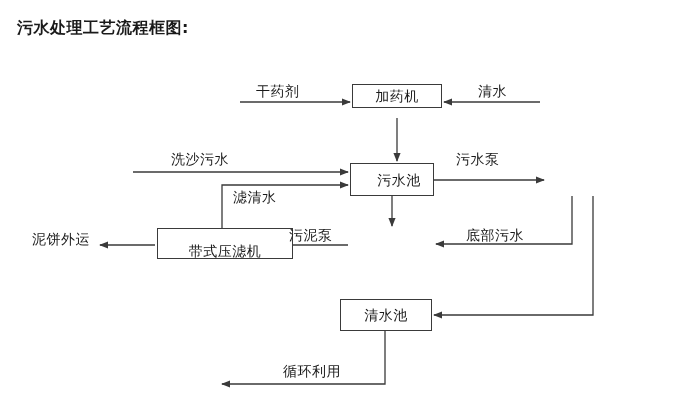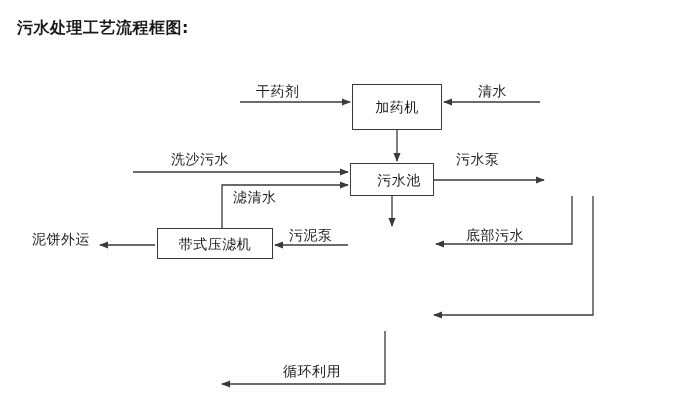--- a/index.html
+++ b/index.html
@@ -101,34 +101,37 @@
       <line x1="348" y1="245" x2="275" y2="245" marker-end="url(#arrow-r)"></line>
 
       <line x1="155" y1="245" x2="100" y2="245" marker-end="url(#arrow-r)"></line>
 
       <path d="M 593 196 L 593 315 L 434 315" marker-end="url(#arrow-r)"></path>
 
       <path d="M 385 331 L 385 384 L 222 384" marker-end="url(#arrow-r)"></path>
     </g>
   </svg>
 
-  <div class="node-box" style="left:352px; top:84px; width:90px; height:46px;">
+  <div class="node-box" style="left:352px; top:84px; width:90px; height:24px;">
     <span>加药机</span>
   </div>
 
   <div class="node-box" style="left:350px; top:163px; width:84px; height:33px;padding-left:14px;">
     <span>污水池</span>
   </div>
 
 
-  <div class="node-box" style="left:157px; top:228px; width:116px; height:31px;">
+  <div class="node-box" style="left:157px; top:228px; width:136px; height:31px;align-items:flex-end;">
     <span>带式压滤机</span>
   </div>
 
 
+  <div class="node-box" style="left:340px; top:299px; width:92px; height:32px;">
+    <span>清水池</span>
+  </div>
 
   <div class="edge-label" style="left:256px; top:84px;text-align:center;">干药剂</div>
 
   <div class="edge-label" style="left:478px; top:84px;">清水</div>
 
   <div class="edge-label" style="left:171px; top:152px;">洗沙污水</div>
 
   <div class="edge-label" style="left:233px; top:190px;">滤清水</div>
 
   <div class="edge-label" style="left:456px; top:152px;">污水泵</div>

